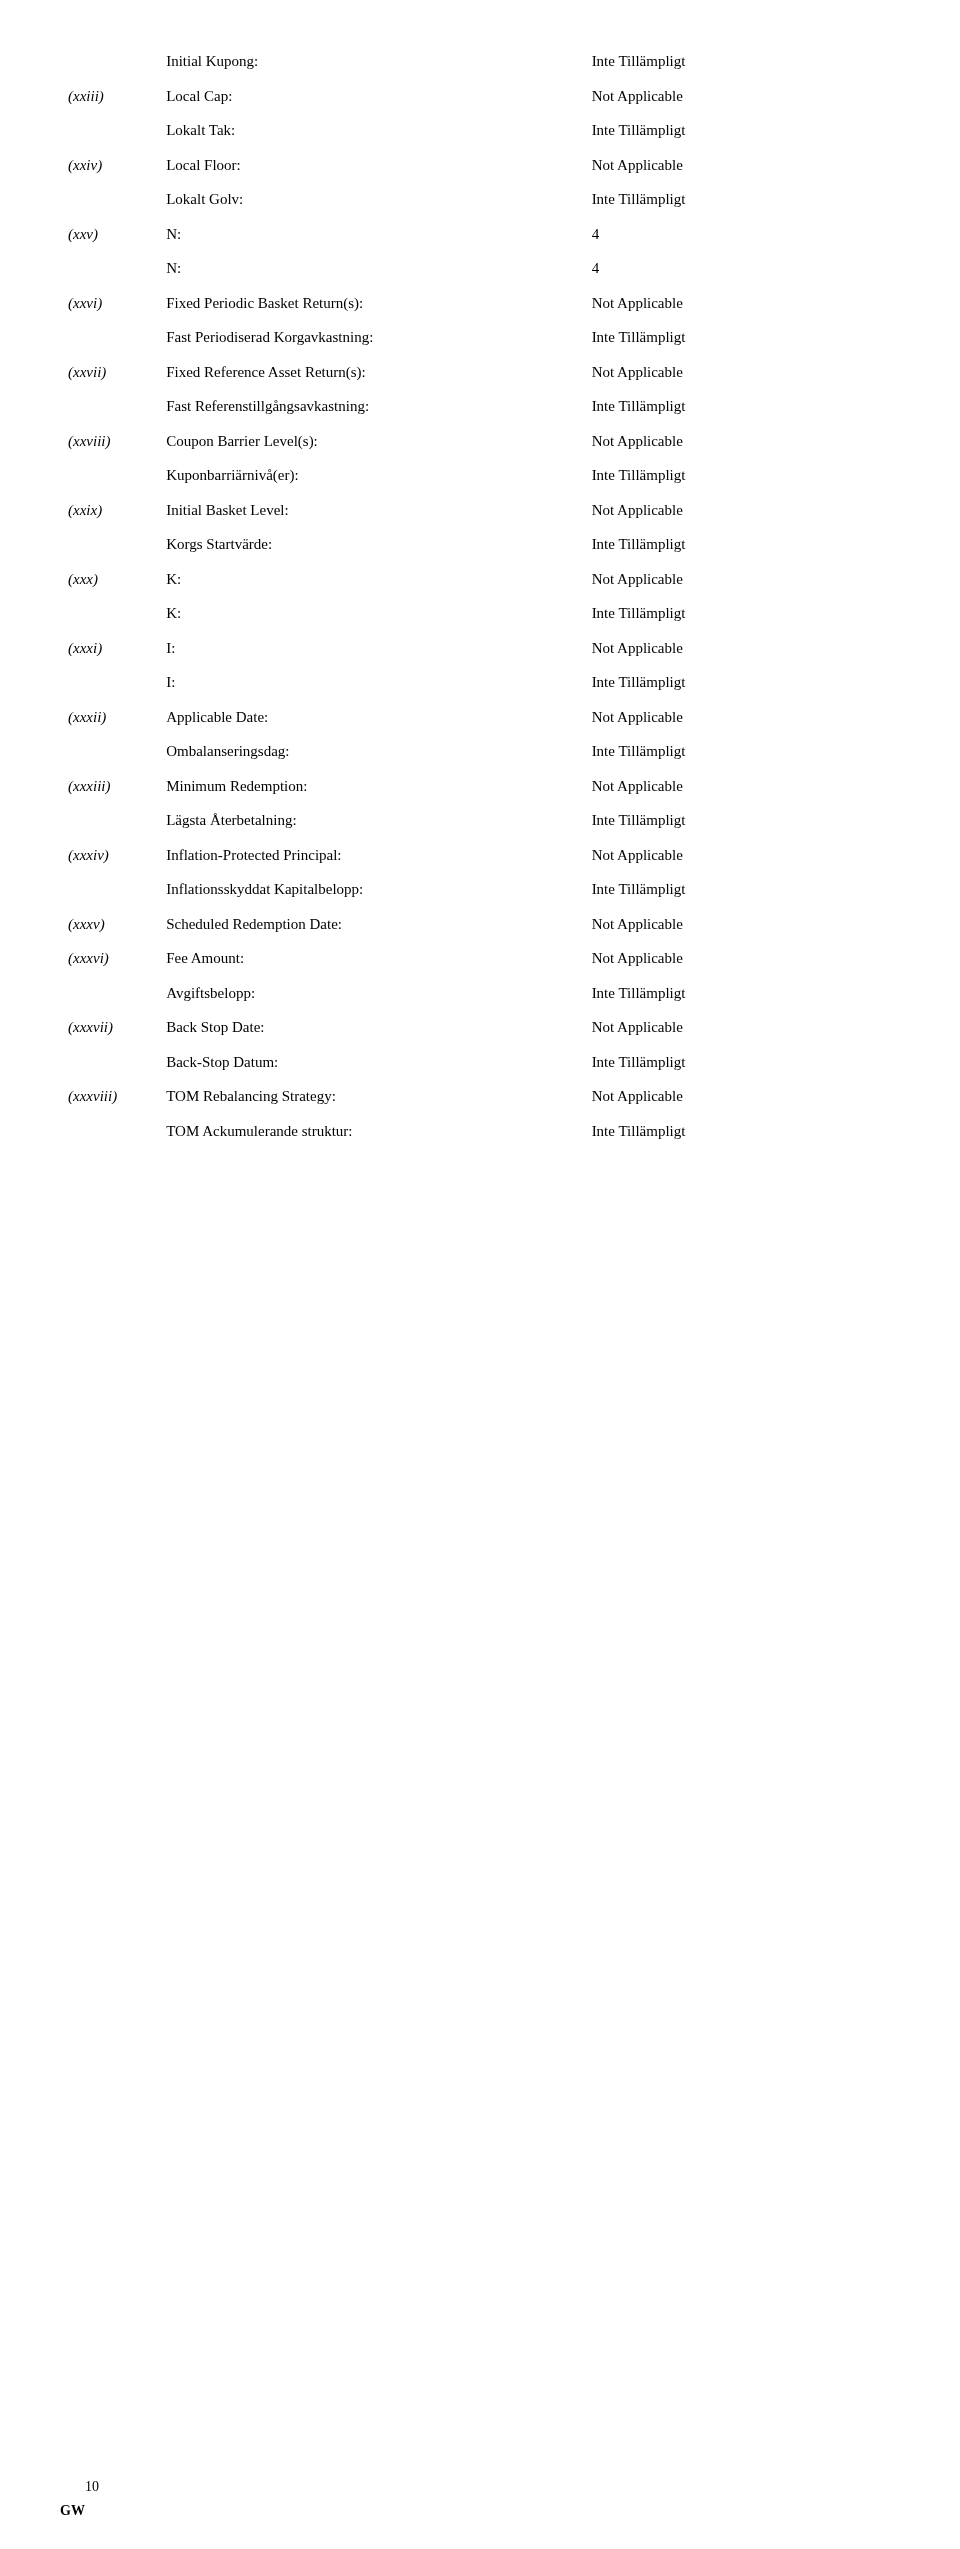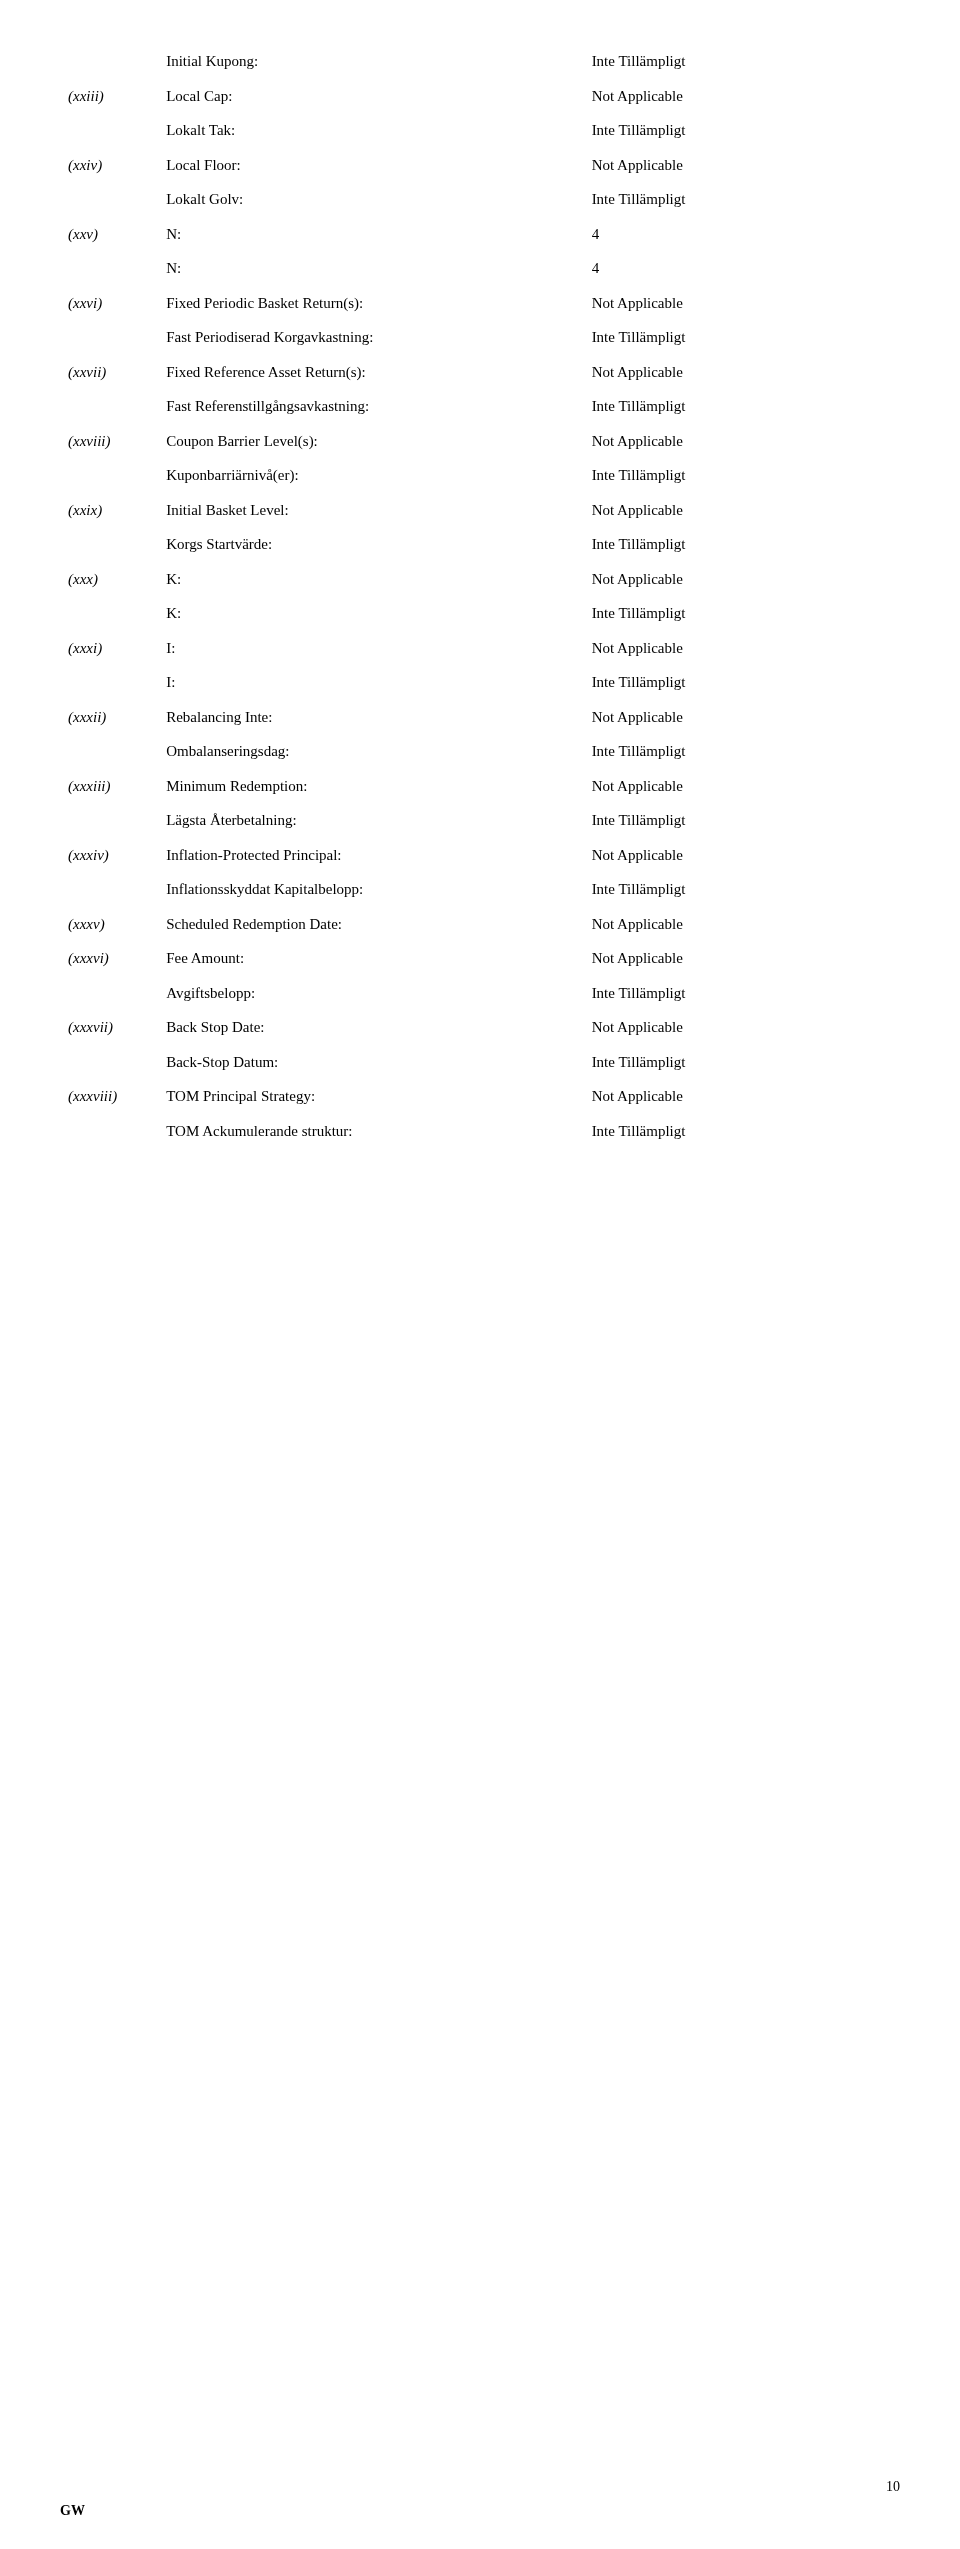--- a/index.html
+++ b/index.html
@@ -52,21 +52,21 @@
       align-items: center;
       padding: 0 60px;
       font-size: 14px;
     }
     .footer-left {
       font-weight: bold;
       margin-top: 48px;
     }
     .footer-center {
       flex: 1;
-      text-align: right;
+      text-align: left;
     }
   </style>
 </head>
 <body>
 
 <div class="page-container">
   <table class="doc-table">
     <tbody id="table-body">
     <tr>
           <td class="col-index"></td>
@@ -158,21 +158,21 @@
           <td class="col-label">I:</td>
           <td class="col-value">Not Applicable</td>
         </tr>
         <tr>
           <td class="col-index"></td>
           <td class="col-label">I:</td>
           <td class="col-value">Inte Tillämpligt</td>
         </tr>
         <tr>
           <td class="col-index">(xxxii)</td>
-          <td class="col-label">Rebalancing Inte:</td>
+          <td class="col-label">Applicable Date:</td>
           <td class="col-value">Not Applicable</td>
         </tr>
         <tr>
           <td class="col-index"></td>
           <td class="col-label">Ombalanseringsdag:</td>
           <td class="col-value">Inte Tillämpligt</td>
         </tr>
         <tr>
           <td class="col-index">(xxxiii)</td>
           <td class="col-label">Minimum Redemption:</td>
@@ -213,21 +213,21 @@
           <td class="col-label">Back Stop Date:</td>
           <td class="col-value">Not Applicable</td>
         </tr>
         <tr>
           <td class="col-index"></td>
           <td class="col-label">Back-Stop Datum:</td>
           <td class="col-value">Inte Tillämpligt</td>
         </tr>
         <tr>
           <td class="col-index">(xxxviii)</td>
-          <td class="col-label">TOM Principal Strategy:</td>
+          <td class="col-label">TOM Rebalancing Strategy:</td>
           <td class="col-value">Not Applicable</td>
         </tr>
         <tr>
           <td class="col-index"></td>
           <td class="col-label">TOM Ackumulerande struktur:</td>
           <td class="col-value">Inte Tillämpligt</td>
         </tr>
       </tbody>
   </table>
 

